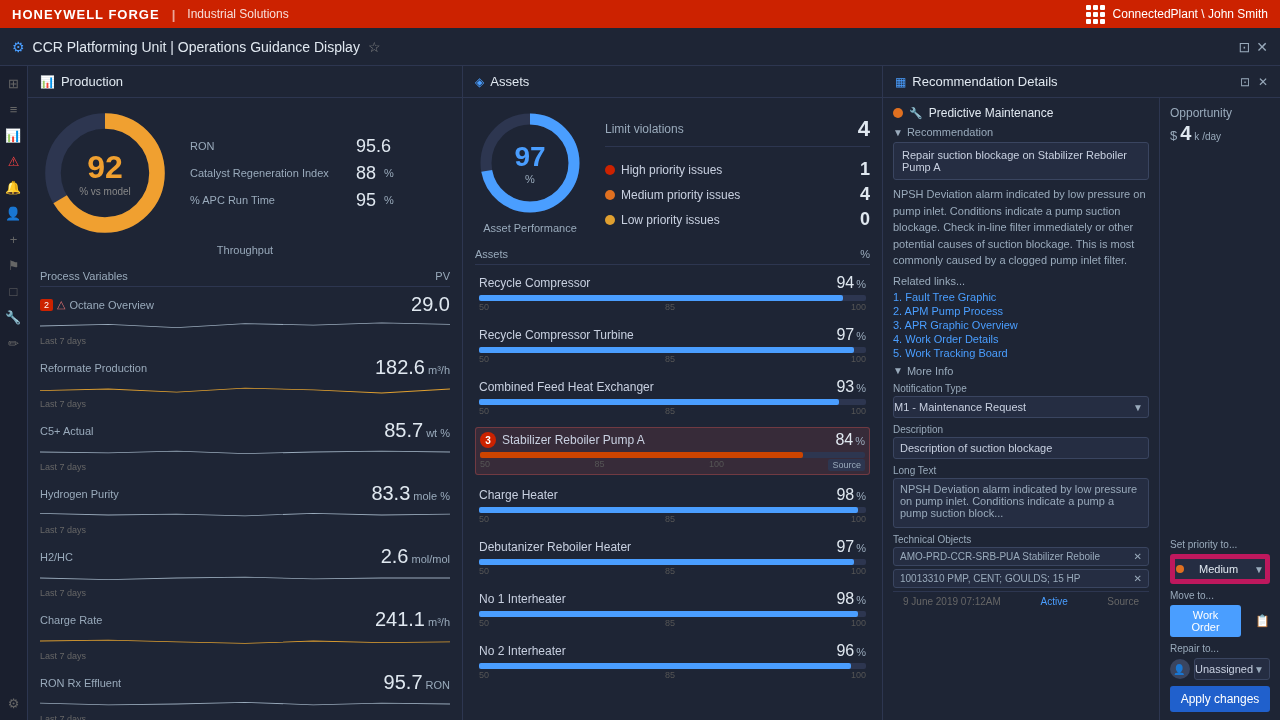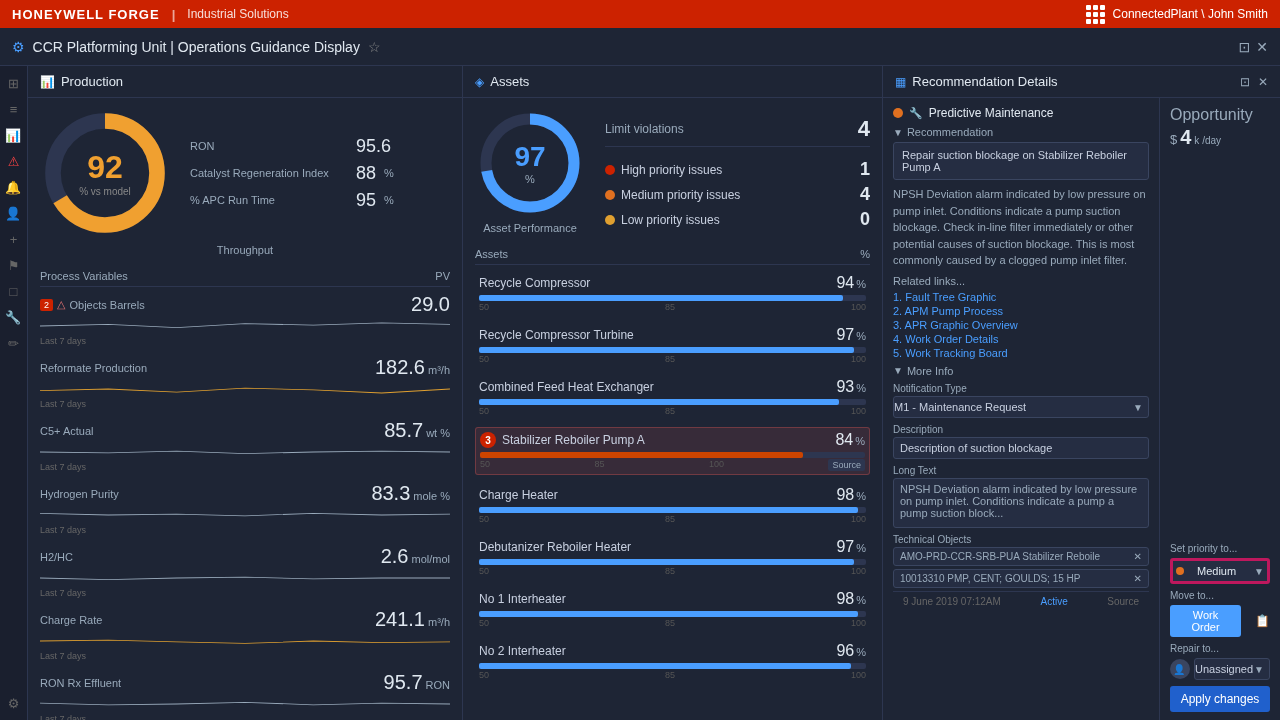--- a/index.html
+++ b/index.html
@@ -122,21 +122,21 @@
     .section-toggle { display: flex; align-items: center; gap: 4px; color: #9ab; font-size: 11px; margin-bottom: 4px; cursor: pointer; }
     .chevron { font-size: 10px; }
 
     .rec-text-box { background: #252d42; border: 1px solid #3a4560; border-radius: 3px; padding: 6px 8px; color: #c8d0e0; font-size: 11px; margin-bottom: 6px; }
     .rec-desc { font-size: 11px; color: #9ab; line-height: 1.5; margin-bottom: 6px; }
 
     .related-links { margin-bottom: 6px; }
     .related-title { font-size: 11px; color: #9ab; margin-bottom: 4px; }
     .link-item { color: #4a9eff; font-size: 11px; display: block; margin-bottom: 2px; cursor: pointer; }
 
-    .opp-label { font-size: 16px; color: #9ab; margin-bottom: 2px; }
+    .opp-label { font-size: 12px; color: #9ab; margin-bottom: 2px; }
     .opp-val { font-size: 20px; color: #e0e8f0; font-weight: bold; }
     .opp-unit { font-size: 10px; color: #9ab; }
 
     .more-info { margin-top: 6px; }
     .info-section-toggle { display: flex; align-items: center; gap: 4px; color: #9ab; font-size: 11px; margin-bottom: 6px; cursor: pointer; }
 
     .field-label { font-size: 10px; color: #9ab; margin-bottom: 2px; margin-top: 6px; }
     .field-select { width: 100%; background: #252d42; border: 1px solid #3a4560; border-radius: 3px; color: #c8d0e0; font-size: 11px; padding: 4px 0; appearance: none; }
     .field-input { width: 100%; background: #252d42; border: 1px solid #3a4560; border-radius: 3px; color: #c8d0e0; font-size: 11px; padding: 4px 6px; }
     .field-textarea { width: 100%; background: #252d42; border: 1px solid #3a4560; border-radius: 3px; color: #9ab; font-size: 11px; padding: 4px 6px; height: 50px; resize: none; overflow: hidden; }
@@ -148,21 +148,21 @@
     .wo-icon { color: #9ab; font-size: 12px; }
 
     .assign-row { display: flex; align-items: center; gap: 4px; margin-top: 4px; }
     .avatar-sm { width: 20px; height: 20px; background: #3a4560; border-radius: 50%; display: flex; align-items: center; justify-content: center; color: #9ab; font-size: 10px; }
     .tech-tag { background: #252d42; border: 1px solid #3a4560; border-radius: 3px; padding: 3px 6px; font-size: 10px; color: #9ab; display: flex; align-items: center; justify-content: space-between; margin-bottom: 3px; }
     .tech-x { color: #9ab; cursor: pointer; }
 
     .footer-bar { display: flex; align-items: center; justify-content: space-between; padding: 4px 10px; border-top: 1px solid #2d3650; font-size: 10px; color: #666; }
     .priority-label { font-size: 10px; color: #9ab; margin-bottom: 4px; }
     .priority-select-wrap { position: relative; }
-    .priority-select { width: 100%; background: #252d42; border: 3px solid #be185d; border-radius: 3px; color: #e0e8f0; font-size: 11px; padding: 4px 24px 4px 24px; appearance: none; }
+    .priority-select { width: 100%; background: #252d42; border: 5px solid #be185d; border-radius: 3px; color: #e0e8f0; font-size: 11px; padding: 4px 24px 4px 24px; appearance: none; }
     .priority-dot-inline { position: absolute; left: 6px; top: 50%; transform: translateY(-50%); width: 8px; height: 8px; background: #e07020; border-radius: 50%; }
 
     .move-label { font-size: 10px; color: #9ab; margin: 6px 0 4px; }
     .apply-btn { width: 100%; background: #2060cc; color: white; border: none; border-radius: 3px; padding: 6px; font-size: 12px; cursor: pointer; margin-top: 6px; font-weight: 500; }
 
     .rec-right-inner { display: flex; flex-direction: column; height: 100%; justify-content: flex-start; }
 
     
     .svg-donut { width: 100%; height: 100%; }
 
@@ -268,21 +268,21 @@
         <div class="pv-header">
           <span>Process Variables</span>
           <span>PV</span>
         </div>
 
         <div class="pv-row">
           <div class="pv-top">
             <div class="pv-name">
               <span class="pv-badge">2</span>
               <span style="color:#e07070;">△</span>
-              <span>Objects Barrels</span>
+              <span>Octane Overview</span>
             </div>
             <div class="pv-val-row">
               <span class="pv-num">29.0</span>
             </div>
           </div>
           <svg class="sparkline" viewBox="0 0 300 20" preserveAspectRatio="none">
             <polyline points="0,10 50,8 100,12 150,7 200,9 250,6 300,8" fill="none" stroke="#9ab" stroke-width="1"></polyline>
           </svg>
           <span class="pv-days">Last 7 days</span>
         </div>

